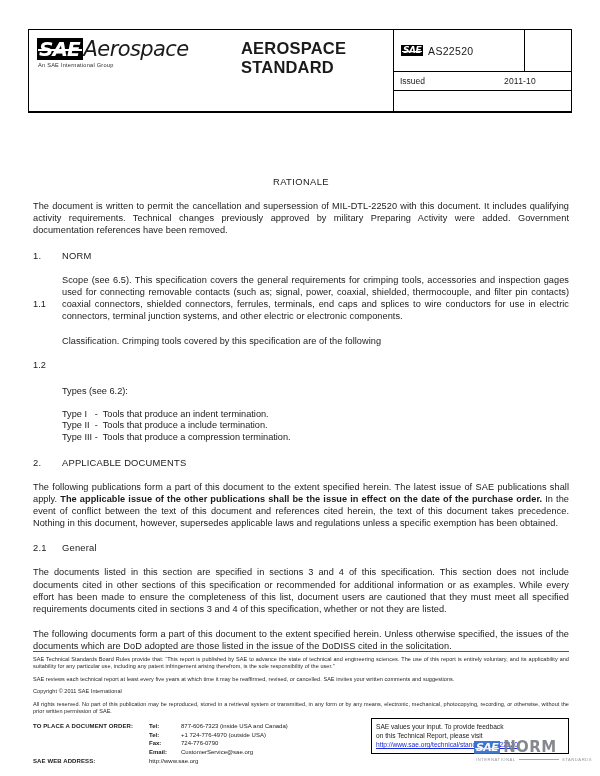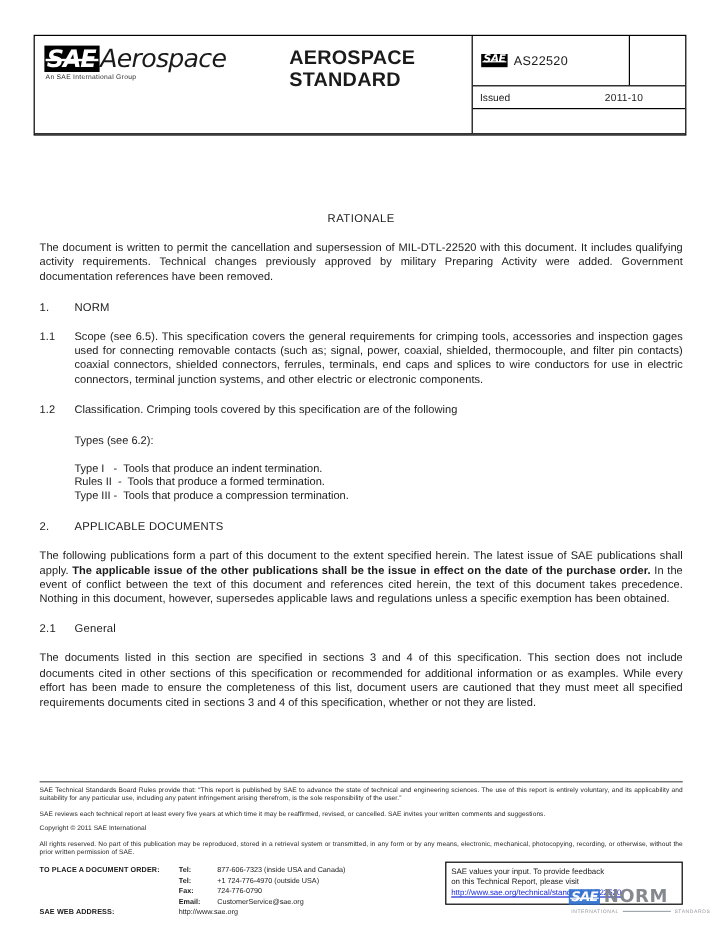--- a/index.html
+++ b/index.html
@@ -207,21 +207,21 @@
     display: flex;
   }
   .sec-head .n { width: 29px; flex: none; }
   .numbered {
     display: flex;
     margin: 0 0 13px 0;
     font-size: 9.2px;
     line-height: 12.2px;
     letter-spacing: 0.05px;
   }
-  .numbered .n { width: 29px; flex: none; }
+  .numbered .n { width: 29px; flex: none; margin-top: 24px; }
   .numbered .tx { flex: 1; text-align: justify; }
   .numbered .tx.nojust { text-align: left; }
   .indent-block {
     margin: 0 0 12px 29px;
     font-size: 9.2px;
     line-height: 12.2px;
   }
   .types-list { margin: 0 0 13px 29px; font-size: 9.2px; line-height: 11.6px; }
   .types-list div { white-space: pre; }
   b.bold { font-weight: bold; }
@@ -398,39 +398,40 @@
 
     <div class="numbered">
       <span class="n">1.2</span>
       <span class="tx nojust">Classification. Crimping tools covered by this specification are of the following</span>
     </div>
 
     <div class="indent-block">Types (see 6.2):</div>
 
     <div class="types-list">
       <div>Type I   -  Tools that produce an indent termination.</div>
-      <div>Rules II  -  Tools that produce a formed termination.</div>
+      <div>Type II  -  Tools that produce a include termination.</div>
       <div>Type III -  Tools that produce a compression termination.</div>
     </div>
 
     <div class="sec-head">
       <span class="n">2.</span>
       <span>APPLICABLE DOCUMENTS</span>
     </div>
 
     <p class="para"><span>The following publications form a part of this document to the extent specified herein. The latest issue of SAE publications shall apply. </span><b class="bold">The applicable issue of the other publications shall be the issue in effect on the date of the purchase order.</b><span> In the event of conflict between the text of this document and references cited herein, the text of this document takes precedence. Nothing in this document, however, supersedes applicable laws and regulations unless a specific exemption has been obtained.</span></p>
 
     <div class="sec-head">
       <span class="n">2.1</span>
       <span>General</span>
     </div>
 
     <p class="para">The documents listed in this section are specified in sections 3 and 4 of this specification.  This section does not include documents cited in other sections of this specification or recommended for additional information or as examples.  While every effort has been made to ensure the completeness of this list, document users are cautioned that they must meet all specified requirements documents cited in sections 3 and 4 of this specification, whether or not they are listed.</p>
 
 
+    <p class="para">The following documents form a part of this document to the extent specified herein.  Unless otherwise specified, the issues of the documents which are DoD adopted are those listed in the issue of the DoDISS cited in the solicitation.</p>
   </div>
 
   <div class="footer-rule"></div>
 
   <div class="footer-area">
     <p class="fine">SAE Technical Standards Board Rules provide that: “This report is published by SAE to advance the state of technical and engineering sciences.  The use of this report is entirely voluntary, and its applicability and suitability for any particular use, including any patent infringement arising therefrom, is the sole responsibility of the user.”</p>
     <p class="fine single">SAE reviews each technical report at least every five years at which time it may be reaffirmed, revised, or cancelled.  SAE invites your written comments and suggestions.</p>
     <p class="fine single">Copyright © 2011 SAE International</p>
     <p class="fine">All rights reserved. No part of this publication may be reproduced, stored in a retrieval system or transmitted, in any form or by any means, electronic, mechanical, photocopying, recording, or otherwise, without the prior written permission of SAE.</p>
   </div>

